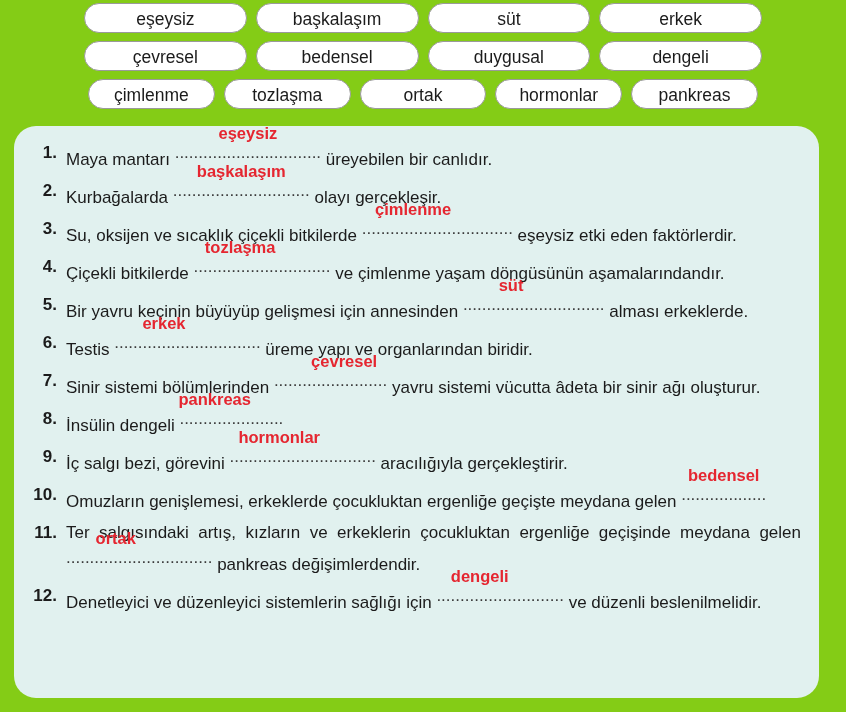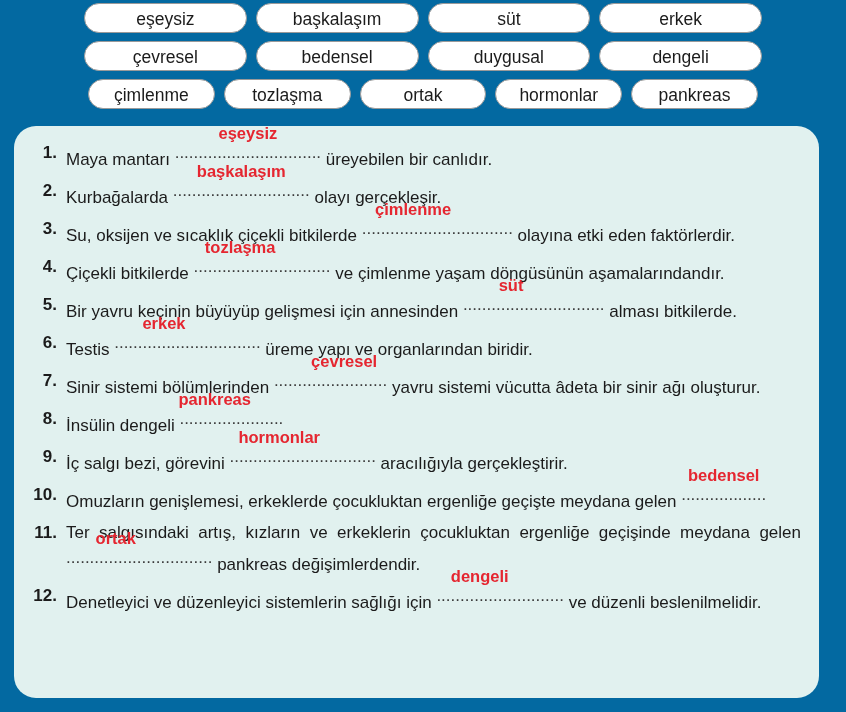--- a/index.html
+++ b/index.html
@@ -10,21 +10,21 @@
     width: 846px;
     height: 712px;
     background: #9ddedd;
     font-family: "Liberation Sans", sans-serif;
     overflow: hidden;
   }
   .page {
     position: relative;
     width: 846px;
     height: 712px;
-    background: #0369a1;
+    background: #84cc16;
     box-sizing: border-box;
   }
 
   
   .word-bank {
     position: absolute;
     left: 0;
     top: 0;
     width: 846px;
     padding-top: 3px;
@@ -164,31 +164,31 @@
       <div class="q-body nojust"><span>Maya mantarı </span><span class="blank"><span class="answer">eşeysiz</span><span class="dots">...............................</span></span><span> üreyebilen bir canlıdır.</span></div>
     </div>
 
     <div class="q">
       <div class="q-num">2.</div>
       <div class="q-body nojust"><span>Kurbağalarda </span><span class="blank"><span class="answer">başkalaşım</span><span class="dots">.............................</span></span><span> olayı gerçekleşir.</span></div>
     </div>
 
     <div class="q">
       <div class="q-num">3.</div>
-      <div class="q-body"><span>Su, oksijen ve sıcaklık çiçekli bitkilerde </span><span class="blank"><span class="answer lft">çimlenme</span><span class="dots">................................</span></span><span> olayına etki eden faktörlerdir.</span></div>
+      <div class="q-body"><span>Su, oksijen ve sıcaklık çiçekli bitkilerde </span><span class="blank"><span class="answer lft">çimlenme</span><span class="dots">................................</span></span><span> eşeysiz etki eden faktörlerdir.</span></div>
     </div>
 
     <div class="q">
       <div class="q-num">4.</div>
       <div class="q-body"><span>Çiçekli bitkilerde </span><span class="blank"><span class="answer lft">tozlaşma</span><span class="dots">.............................</span></span><span> ve çimlenme yaşam döngüsünün aşamalarındandır.</span></div>
     </div>
 
     <div class="q">
       <div class="q-num">5.</div>
-      <div class="q-body"><span>Bir yavru keçinin büyüyüp gelişmesi için annesinden </span><span class="blank"><span class="answer lft">süt</span><span class="dots">..............................</span></span><span> alması bitkilerde.</span></div>
+      <div class="q-body"><span>Bir yavru keçinin büyüyüp gelişmesi için annesinden </span><span class="blank"><span class="answer lft">süt</span><span class="dots">..............................</span></span><span> alması erkeklerde.</span></div>
     </div>
 
     <div class="q">
       <div class="q-num">6.</div>
       <div class="q-body nojust"><span>Testis </span><span class="blank"><span class="answer lft">erkek</span><span class="dots">...............................</span></span><span> üreme yapı ve organlarından biridir.</span></div>
     </div>
 
     <div class="q">
       <div class="q-num">7.</div>
       <div class="q-body"><span>Sinir sistemi bölümlerinden </span><span class="blank"><span class="answer rgt">çevresel</span><span class="dots">........................</span></span><span> yavru sistemi vücutta âdeta bir sinir ağı oluşturur.</span></div>

